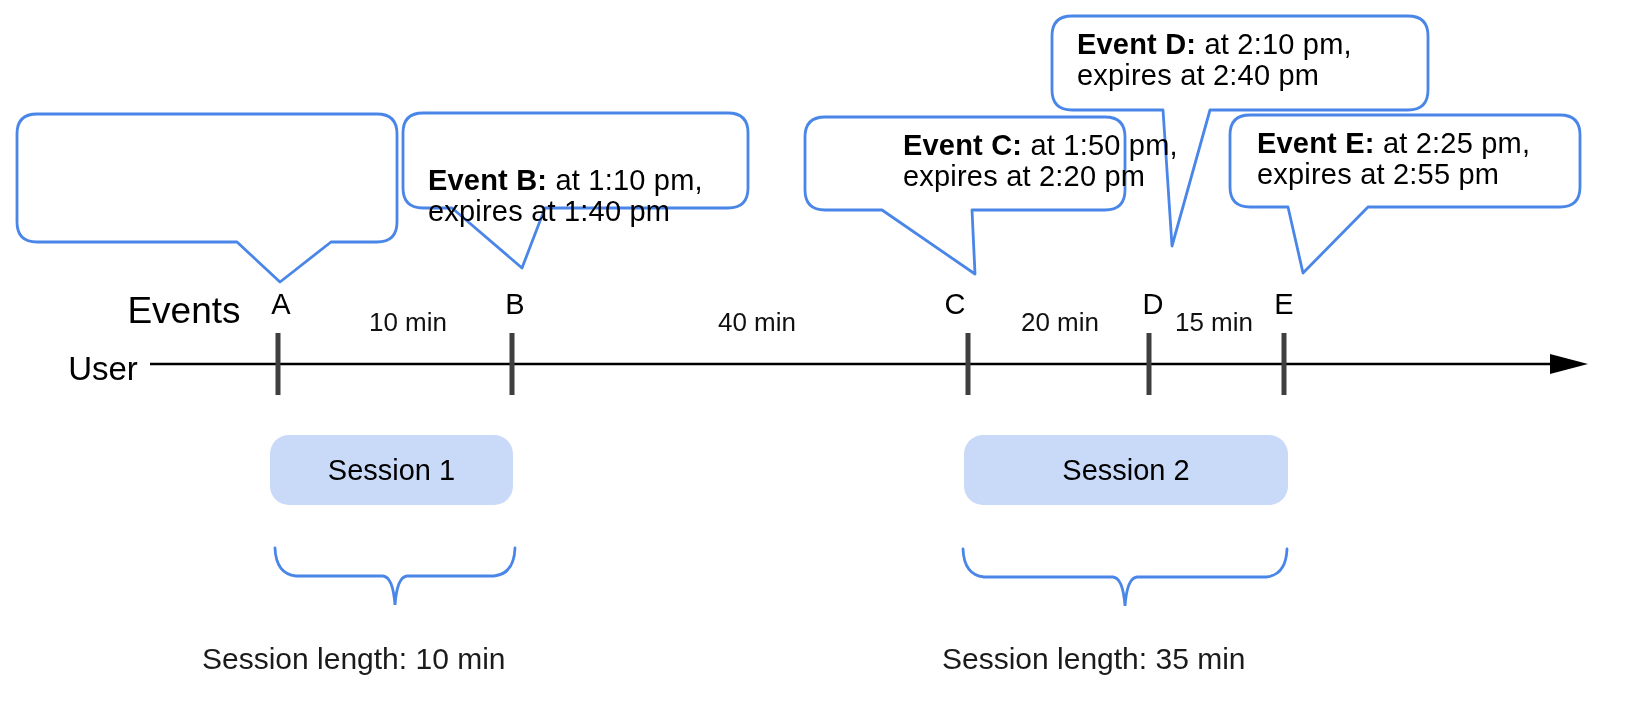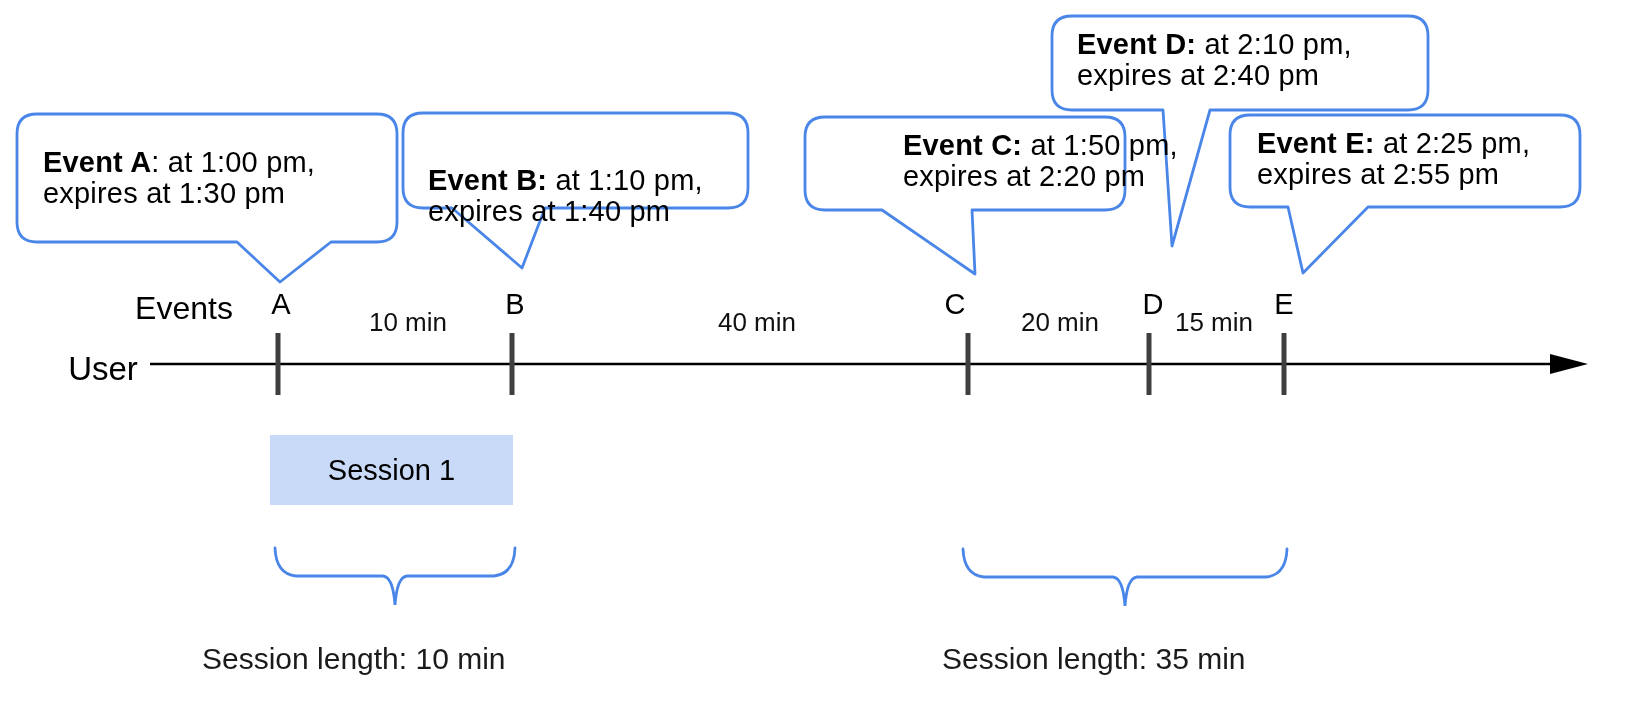--- a/index.html
+++ b/index.html
@@ -7,28 +7,29 @@
     position:relative;
     width:1634px;height:702px;
     background:#ffffff;
     font-family:"Liberation Sans", sans-serif;
     color:#000;
     overflow:hidden;
   }
   #shapes{position:absolute;left:0;top:0;}
   .txt{position:absolute;white-space:pre-line;}
   .bubble-text{font-size:29px;line-height:30.5px;letter-spacing:0.2px;}
-  .axis-label{font-size:32px;text-align:center;}
+  .axis-label{font-size:37px;text-align:center;}
   .tick-label{font-size:29px;text-align:center;width:60px;}
   .interval-label{font-size:26px;text-align:center;width:140px;color:#111;}
   .session-box{
     position:absolute;
     background:#c9daf8;
     display:flex;align-items:center;justify-content:center;
     font-size:29px;
+    border-radius:19px;
   }
   .length-label{font-size:30px;text-align:left;width:420px;color:#1b1b1b;}
   .user-label{font-size:33px;text-align:center;}
 </style>
 </head>
 <body>
 
 <div id="canvas">
 
   <svg id="shapes" width="1634" height="702" viewBox="0 0 1634 702">
@@ -45,22 +46,20 @@
     <path d="M 37,114 H 377 Q 397,114 397,134 V 222 Q 397,242 377,242 H 331 L 280,282 L 237,242 H 37 Q 17,242 17,222 V 134 Q 17,114 37,114 Z" fill="#fff" stroke="#4a86e8" stroke-width="2.8" stroke-linejoin="round"></path>
     <path d="M 423,113 H 728 Q 748,113 748,133 V 188 Q 748,208 728,208 H 545 L 522,268 L 452,208 H 423 Q 403,208 403,188 V 133 Q 403,113 423,113 Z" fill="#fff" stroke="#4a86e8" stroke-width="2.8" stroke-linejoin="round"></path>
     <path d="M 825,117 H 1105 Q 1125,117 1125,137 V 190 Q 1125,210 1105,210 H 972 L 975,274 L 882,210 H 825 Q 805,210 805,190 V 137 Q 805,117 825,117 Z" fill="#fff" stroke="#4a86e8" stroke-width="2.8" stroke-linejoin="round"></path>
     <path d="M 1072,16 H 1408 Q 1428,16 1428,36 V 90 Q 1428,110 1408,110 H 1210 L 1172,246 L 1163,110 H 1072 Q 1052,110 1052,90 V 36 Q 1052,16 1072,16 Z" fill="#fff" stroke="#4a86e8" stroke-width="2.8" stroke-linejoin="round"></path>
     <path d="M 1250,115 H 1560 Q 1580,115 1580,135 V 187 Q 1580,207 1560,207 H 1368 L 1303,273 L 1288,207 H 1250 Q 1230,207 1230,187 V 135 Q 1230,115 1250,115 Z" fill="#fff" stroke="#4a86e8" stroke-width="2.8" stroke-linejoin="round"></path>
 
     <path d="M 275,548 Q 276,574 296,576 L 383,576 Q 393,577 395,605 Q 397,577 407,576 L 494,576 Q 514,574 515,548" fill="none" stroke="#4a86e8" stroke-width="2.8" stroke-linecap="round"></path>
     <path d="M 963,549 Q 964,575 984,577 L 1113,577 Q 1123,578 1125,606 Q 1127,578 1137,577 L 1266,577 Q 1286,575 1287,549" fill="none" stroke="#4a86e8" stroke-width="2.8" stroke-linecap="round"></path>
   </svg>
 
-  <div class="txt bubble-text" style="left:43px;top:147px;"><b>Event A</b><span>: at 1:00 pm,
-expires at 1:30 pm</span></div>
   <div class="txt bubble-text" style="left:428px;top:127px;margin-top:38px;"><b>Event B:</b><span> at 1:10 pm,
 expires at 1:40 pm</span></div>
   <div class="txt bubble-text" style="left:855px;top:130px;margin-left:48px;"><b>Event C:</b><span> at 1:50 pm,
 expires at 2:20 pm</span></div>
   <div class="txt bubble-text" style="left:1077px;top:29px;"><b>Event D:</b><span> at 2:10 pm,
 expires at 2:40 pm</span></div>
   <div class="txt bubble-text" style="left:1257px;top:128px;"><b>Event E:</b><span> at 2:25 pm,
 expires at 2:55 pm</span></div>
 
   <div class="txt axis-label" style="left:124px;top:290px;width:120px;">Events</div>
@@ -73,17 +72,20 @@
   <div class="txt tick-label" style="left:1254px;top:288px;">E</div>
 
   <div class="txt interval-label" style="left:338px;top:307px;">10 min</div>
   <div class="txt interval-label" style="left:687px;top:307px;">40 min</div>
   <div class="txt interval-label" style="left:990px;top:307px;">20 min</div>
   <div class="txt interval-label" style="left:1144px;top:307px;">15 min</div>
 
   <div class="session-box" style="left:270px;top:435px;width:243px;height:70px;">
     <span>Session 1</span>
   </div>
+  <div class="session-box" style="left:964px;top:435px;width:324px;height:70px;">
+    <span>Session 2</span>
+  </div>
 
   <div class="txt length-label" style="left:202px;top:642px;">Session length: 10 min</div>
   <div class="txt length-label" style="left:942px;top:642px;">Session length: 35 min</div>
 
 </div>
 
 </body></html>

